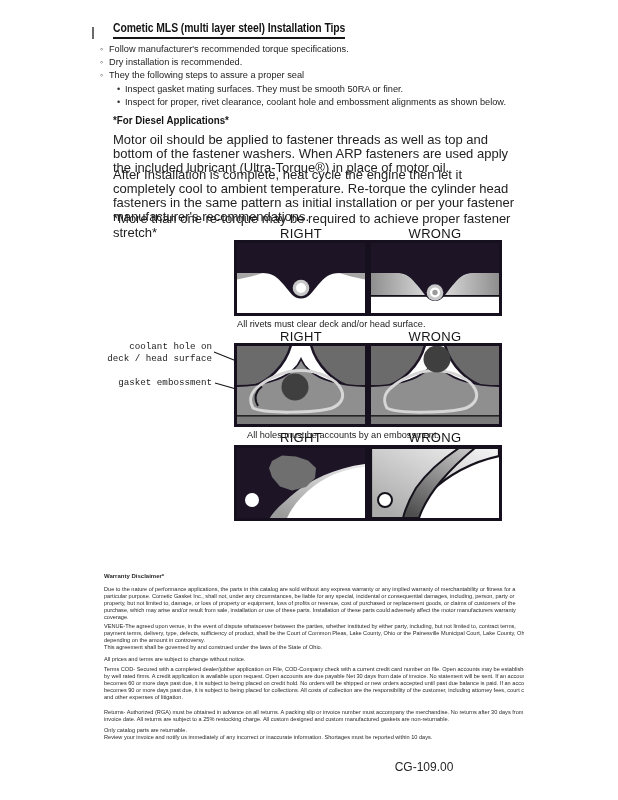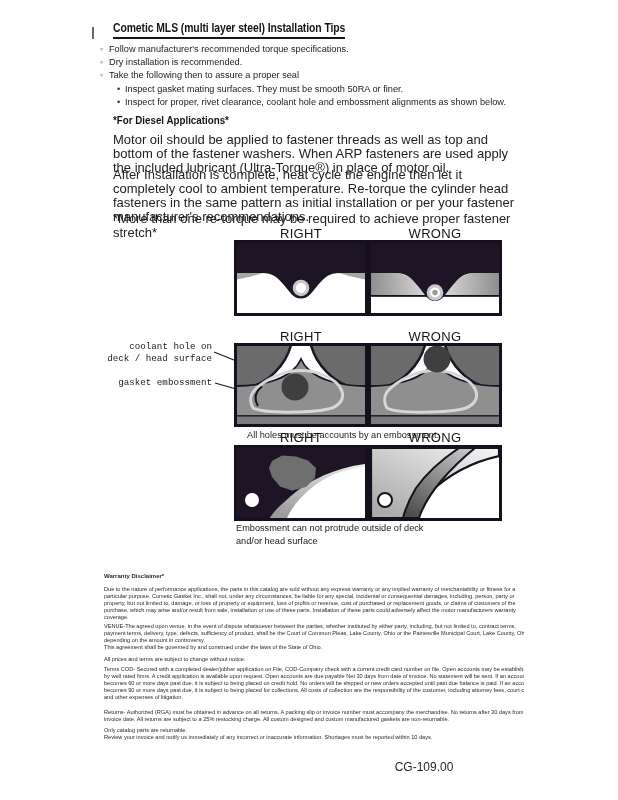--- a/index.html
+++ b/index.html
@@ -68,21 +68,21 @@
     <div class="b-row">
       <span class="b-glyph">◦</span>
       <span>Follow manufacturer's recommended torque specifications.</span>
     </div>
     <div class="b-row">
       <span class="b-glyph">◦</span>
       <span>Dry installation is recommended.</span>
     </div>
     <div class="b-row">
       <span class="b-glyph">◦</span>
-      <span>Take the following then to assure a proper seal</span>
+      <span>They the following steps to assure a proper seal</span>
     </div>
     <div class="b-row sub">
       <span class="b-glyph">•</span>
       <span>Inspect gasket mating surfaces.  They must be smooth 50RA or finer.</span>
     </div>
     <div class="b-row sub">
       <span class="b-glyph">•</span>
       <span>Inspect for proper, rivet clearance, coolant hole and embossment alignments as shown below.</span>
     </div>
   </div>
@@ -121,20 +121,21 @@
       <rect width="128" height="70" fill="#ffffff"></rect>
       <path d="M0,30 H25 C36,31 43,36 49,44 C52,48 54,50.5 55,52 H0 Z" fill="url(#gw_l)"></path>
       <path d="M128,30 H103 C92,31 85,36 79,44 C76,48 74,50.5 73,52 H128 Z" fill="url(#gw_r)"></path>
       <rect x="0" y="52" width="128" height="1.8" fill="#15101a"></rect>
       <path d="M0,0 H128 V30 H103 C92,30 88,35 81,43 C74,51 72,58 64,58 C56,58 54,51 47,43 C40,35 36,30 25,30 H0 Z" fill="#1d1526"></path>
       <circle cx="64" cy="49.5" r="8.3" fill="#c8c8c8"></circle>
       <circle cx="64" cy="49.5" r="5" fill="#ffffff"></circle>
       <circle cx="64" cy="49.5" r="2.7" fill="#9a9a9a"></circle>
     </svg>
   </div>
+  <div class="fig-caption cap1">All rivets must clear deck and/or head surface.</div>
 
   <div class="fig-label fl-l row2-lab">RIGHT</div>
   <div class="fig-label fl-r row2-lab">WRONG</div>
 
   <div class="side-label sl-coolant">coolant hole on
 deck / head surface</div>
   <div class="side-label sl-emboss">gasket embossment</div>
   <svg class="leader-overlay" width="618" height="800">
     <line x1="214" y1="352" x2="291" y2="383" stroke="#1a1a1a" stroke-width="1.1"></line>
     <line x1="215" y1="383" x2="261" y2="396" stroke="#1a1a1a" stroke-width="1.1"></line>
@@ -200,22 +201,20 @@
           <stop offset="0" stop-color="#c2c2c2"></stop>
             <stop offset="1" stop-color="#4e4e4e"></stop>
         </linearGradient>
       </defs>
       <rect width="128" height="70" fill="#ffffff"></rect>
       <path d="M0,0 H128 V8 C100,14 76,28 58,45 C48,55 41,63 37,70 L0,70 Z" fill="url(#g3wa)" stroke="#16121c" stroke-width="2.2"></path>
       <path d="M88,0 C70,12 55,26 45,40 C39,50 34.5,60 32,70 L48,70 C52,58 60,45 70,33 C82,19 93.5,8.5 104,0 Z" fill="url(#g3wb)" stroke="#16121c" stroke-width="2"></path>
       <circle cx="14" cy="52" r="7" fill="#ffffff" stroke="#16121c" stroke-width="2"></circle>
     </svg>
   </div>
-  <div class="fig-caption cap3">Embossment can not protrude outside of deck
-and/or head surface</div>
 
   <p class="disc disc-h">Warranty Disclaimer*</p>
   <p class="disc d1">Due to the nature of performance applications, the parts in this catalog are sold without any express warranty or any implied warranty of merchantability or fitness for a particular purpose.  Cometic Gasket Inc., shall not, under any circumstances, be liable for any special, incidental or consequential damages, including, person, party or property, but not limited to, damage, or loss of property or equipment, loss of profits or revenue, cost of purchased or replacement goods, or claims of customers of the purchase, which may arise and/or result from sale, installation or use of these parts.  Installation of these parts could adversely affect the motor manufacturers warranty coverage.</p>
   <p class="disc d2">VENUE-The agreed upon venue, in the event of dispute whatsoever between the parties, whether instituted by either party, including, but not limited to, contract terms, payment terms, delivery, type, defects, sufficiency of product, shall be the Court of Common Pleas, Lake County, Ohio or the Painesville Municipal Court, Lake County, Ohio, depending on the amount in controversy.
 This agreement shall be governed by and construed under the laws of the State of Ohio.</p>
   <p class="disc d3">All prices and terms are subject to change without notice.</p>
   <p class="disc d4">Terms COD- Secured with a completed dealer/jobber application on File, COD-Company check with a current credit card number on file.  Open accounts may be established by well rated firms.  A credit application is available upon request.  Open accounts are due payable Net 30 days from date of invoice.  No statement will be sent.  If an account becomes 60 or more days past due, it is subject to being placed on credit hold.  No orders will be shipped or new orders accepted until past due balance is paid.  If an account becomes 90 or more days past due, it is subject to being placed for collections.  All costs of collection are the responsibility of the customer, including attorney fees, court costs, and other expenses of litigation.</p>
   <p class="disc d5">Returns- Authorized (RGA) must be obtained in advance on all returns.  A packing slip or invoice number must accompany the merchandise.  No returns after 30 days from invoice date.  All returns are subject to a 25% restocking charge.  All custom designed and custom manufactured gaskets are non-returnable.</p>
   <p class="disc d6">Only catalog parts are returnable.
 Review your invoice and notify us immediately of any incorrect or inaccurate information.  Shortages must be reported within 10 days.</p>

